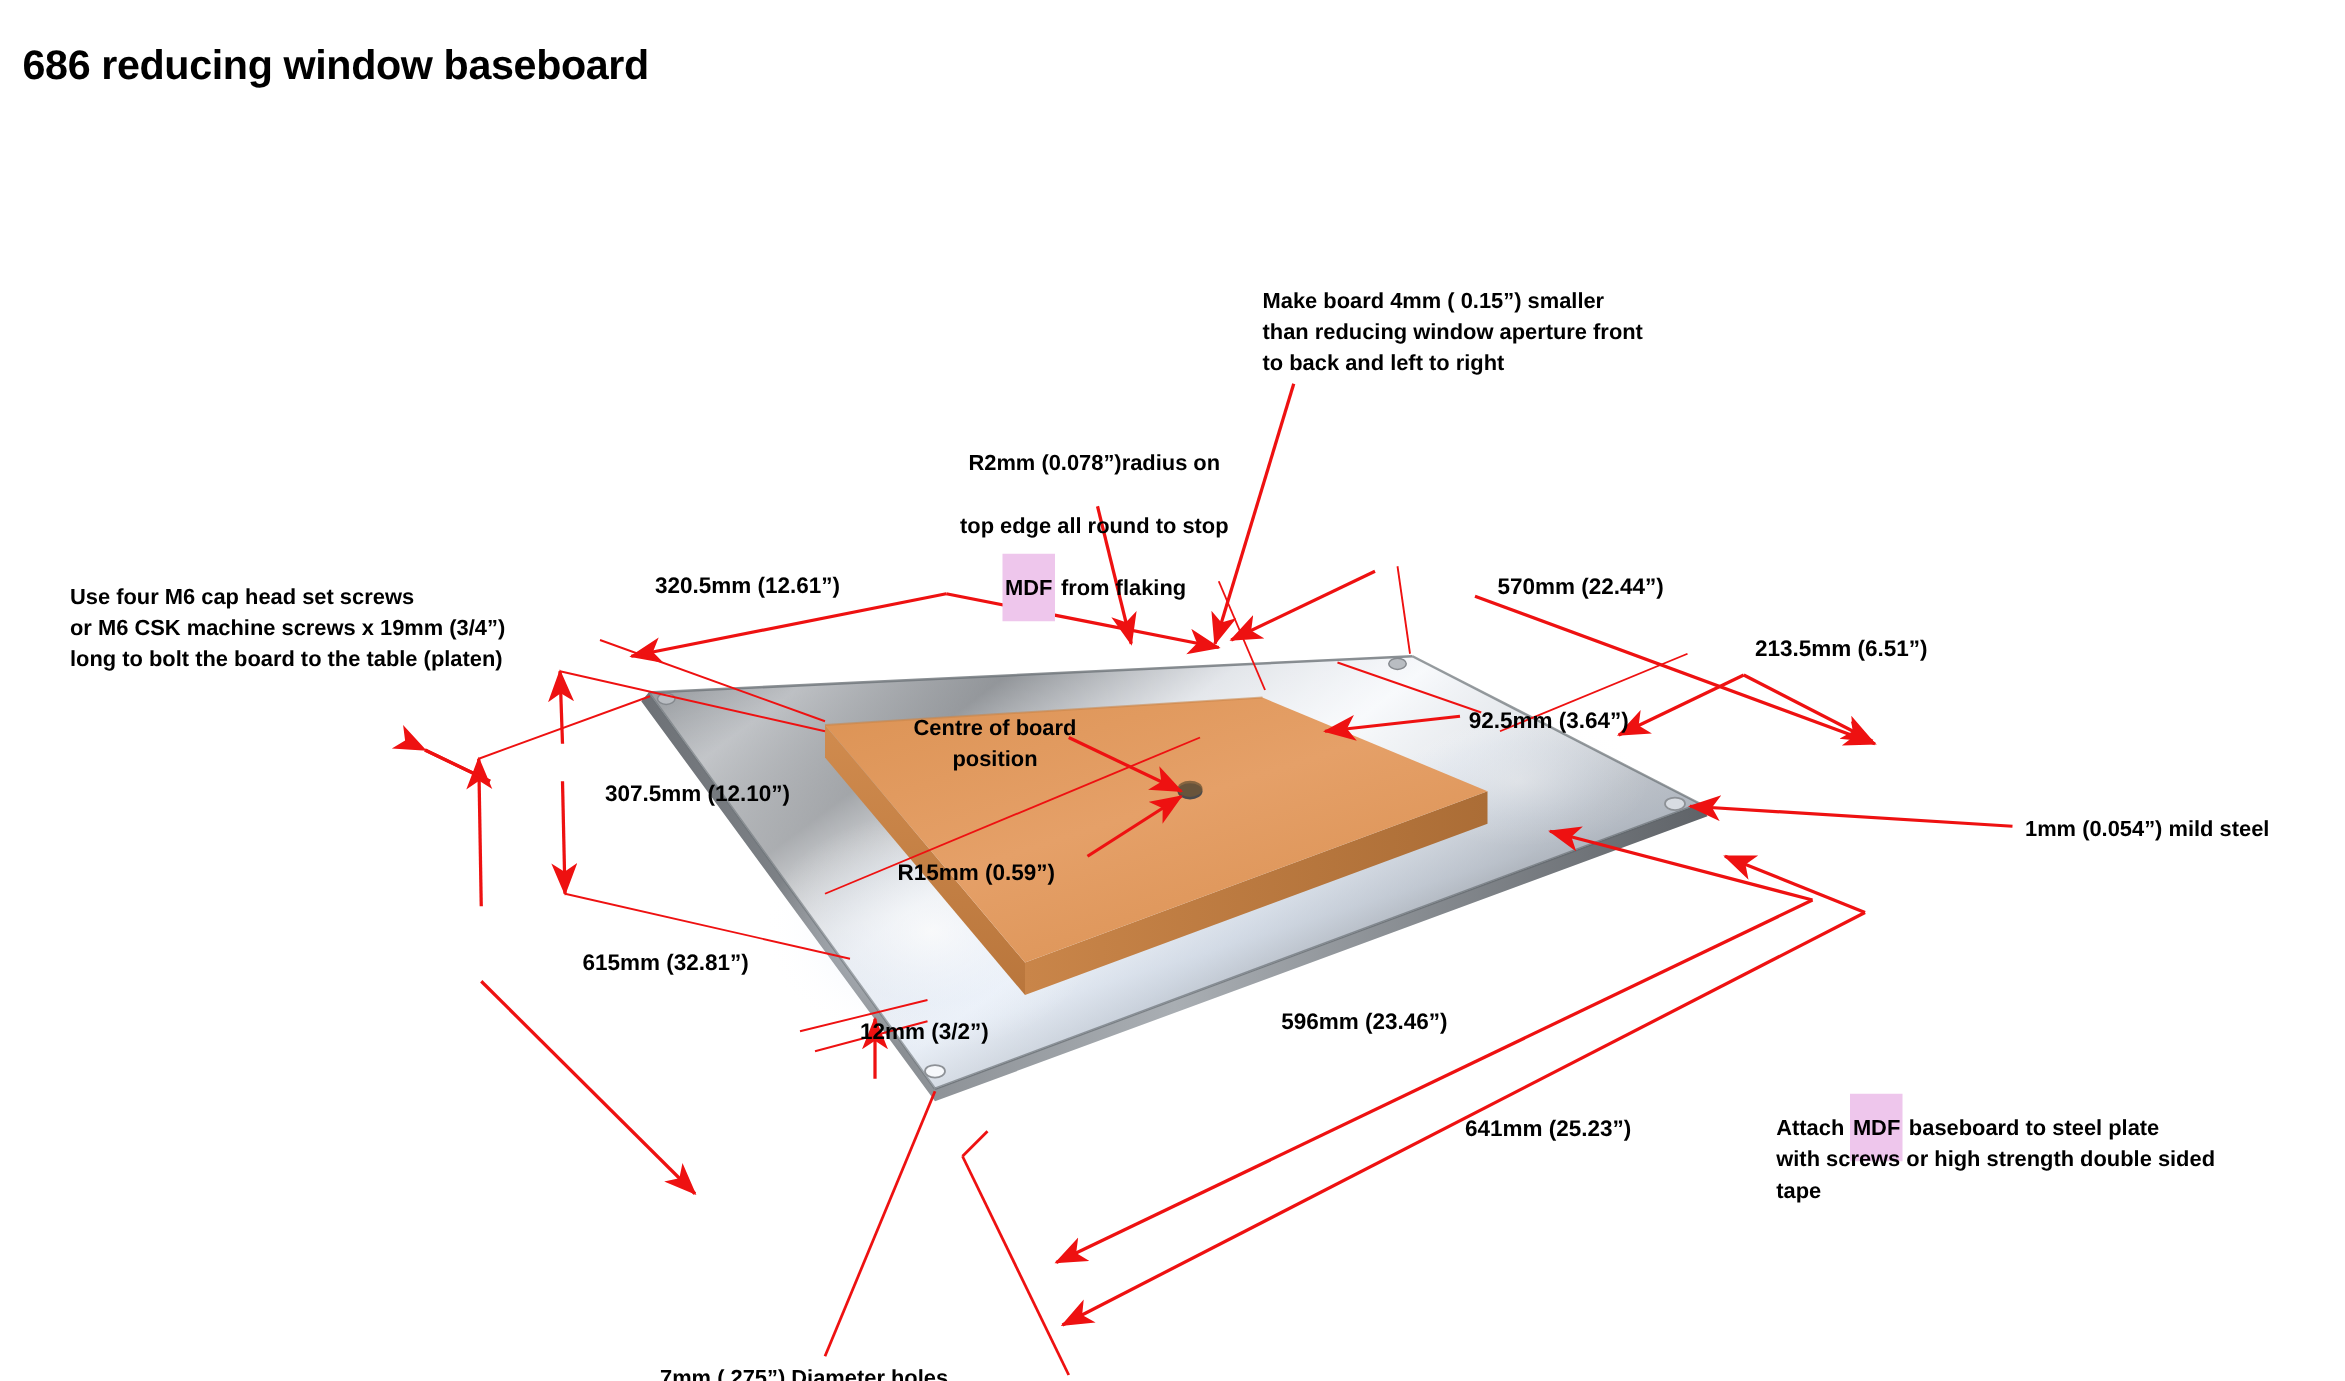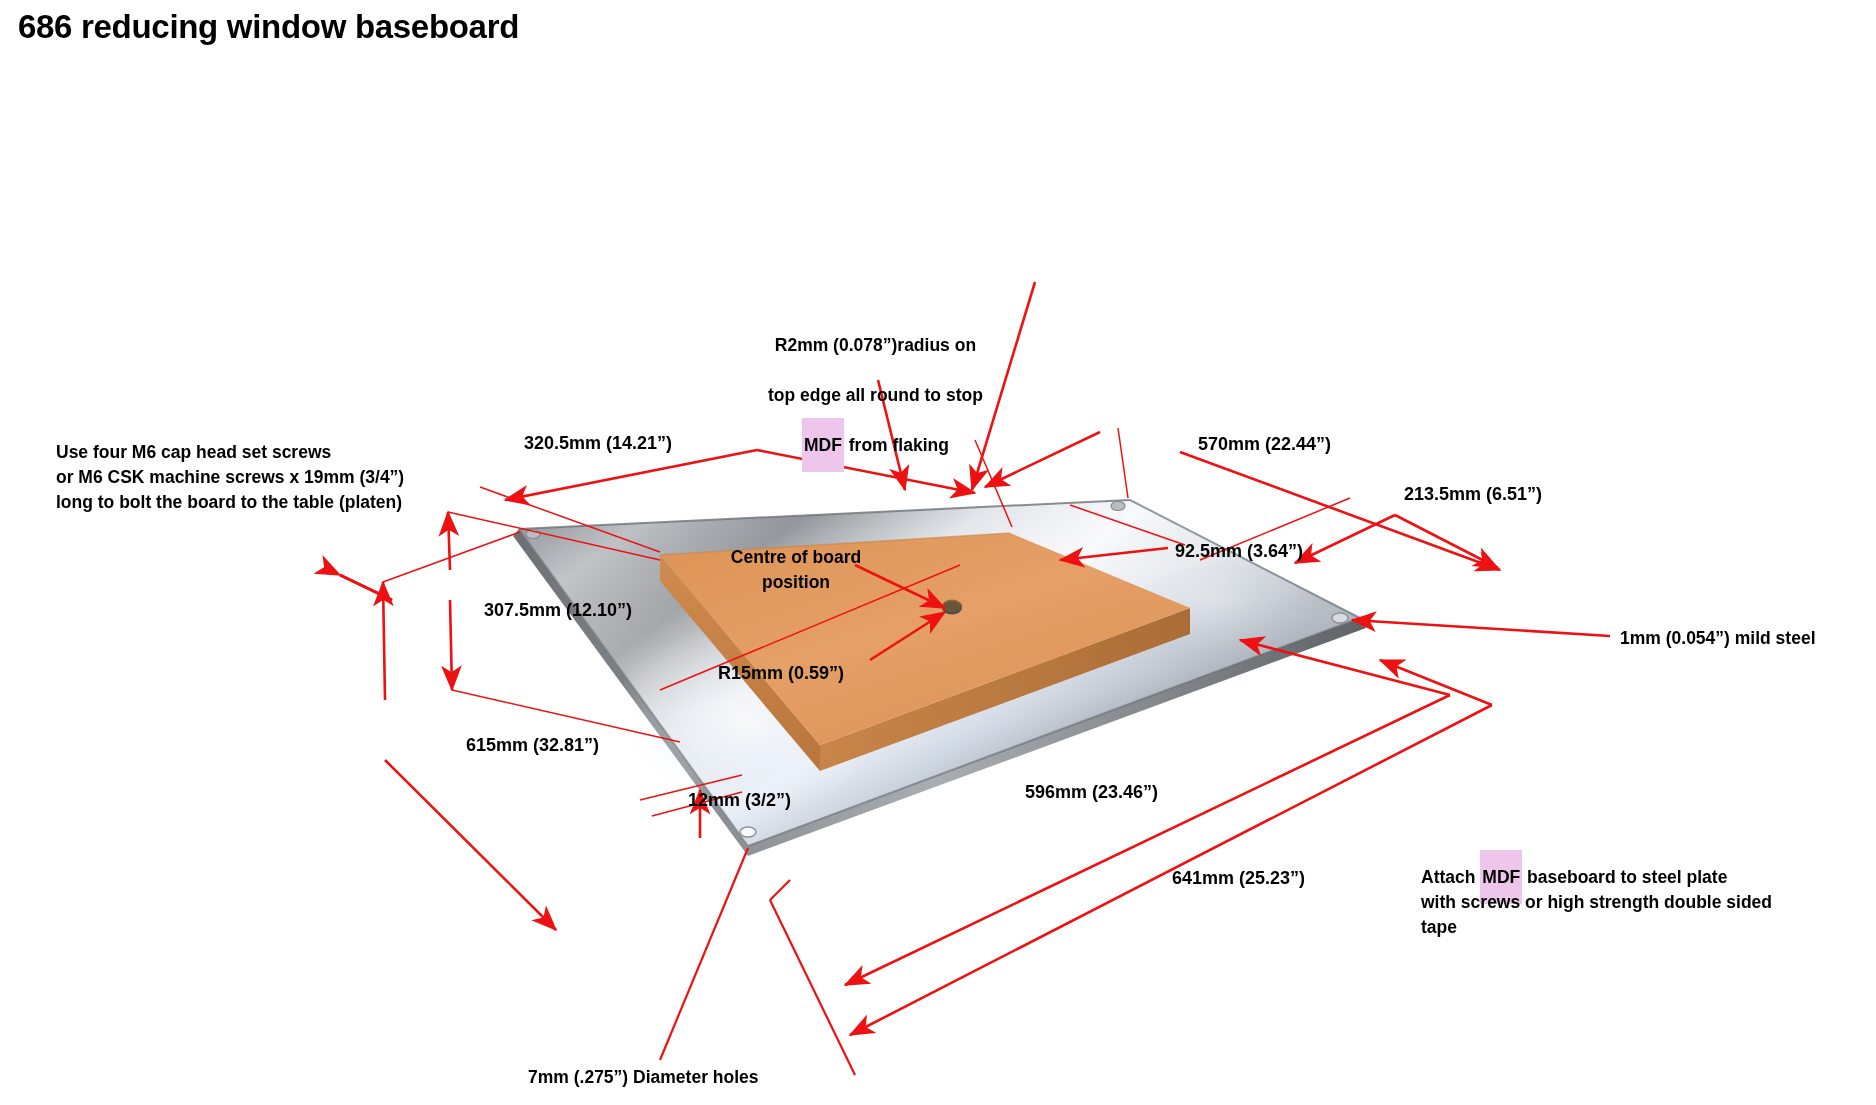--- a/index.html
+++ b/index.html
@@ -1,18 +1,18 @@
 <!DOCTYPE html>
 <html><head>
 <meta charset="utf-8">
 <style>
   html,body{margin:0;padding:0;background:#ffffff;}
   body{width:1876px;height:1105px;position:relative;overflow:hidden;
        font-family:"Liberation Sans",sans-serif;color:#000;}
-  #stage{position:absolute;inset:0;width:1876px;height:965px;}
+  #stage{position:absolute;inset:0;width:1876px;height:965px;margin-top:25px;}
   .title{position:absolute;left:18px;top:8px;font-size:33px;font-weight:bold;
          letter-spacing:-0.3px;white-space:nowrap;}
   .note{position:absolute;font-size:17.5px;font-weight:bold;line-height:25px;
         white-space:pre-line;}
   .dim{position:absolute;font-size:18px;font-weight:bold;white-space:nowrap;}
   .hl{background:#eec6ec;padding:17px 2px;}
   svg.art{position:absolute;left:0;top:0;width:1876px;height:1105px;
           pointer-events:none;}
 </style>
 </head>
@@ -168,35 +168,38 @@
   <div class="note" style="left:56px;top:440px;">Use four M6 cap head set screws
 or M6 CSK machine screws x 19mm (3/4”)
 long to bolt the board to the table (platen)</div>
 
   <div class="note" style="left:768px;top:308px;text-align:center;">
     <span>R2mm (0.078”)radius on</span><br>
     <span>top edge all round to stop</span><br>
     <span class="hl">MDF</span><span> from flaking</span>
   </div>
 
+  <div class="note" style="left:1010px;top:203px;">Make board 4mm ( 0.15”) smaller
+than reducing window aperture front
+to back and left to right</div>
 
   <div class="note" style="left:706px;top:545px;text-align:center;width:180px;">Centre of board
 position</div>
 
   <div class="note" style="left:1620px;top:626px;">1mm (0.054”) mild steel</div>
 
   <div class="note" style="left:1421px;top:840px;">
     <span>Attach </span><span class="hl">MDF</span><span style="white-space:pre-line;"> baseboard to steel plate
 with screws or high strength double sided
 tape</span>
   </div>
 
   <div class="note" style="left:528px;top:1065px;">7mm (.275”) Diameter holes</div>
 
-  <div class="dim" style="left:524px;top:433px;">320.5mm (14.21”)</div>
+  <div class="dim" style="left:524px;top:433px;">320.5mm (12.61”)</div>
   <div class="dim" style="left:1198px;top:434px;">570mm (22.44”)</div>
   <div class="dim" style="left:1404px;top:484px;">213.5mm (6.51”)</div>
   <div class="dim" style="left:1175px;top:541px;">92.5mm (3.64”)</div>
   <div class="dim" style="left:484px;top:600px;">307.5mm (12.10”)</div>
   <div class="dim" style="left:466px;top:735px;">615mm (32.81”)</div>
   <div class="dim" style="left:718px;top:663px;">R15mm (0.59”)</div>
   <div class="dim" style="left:688px;top:790px;">12mm (3/2”)</div>
   <div class="dim" style="left:1025px;top:782px;">596mm (23.46”)</div>
   <div class="dim" style="left:1172px;top:868px;">641mm (25.23”)</div>
 

